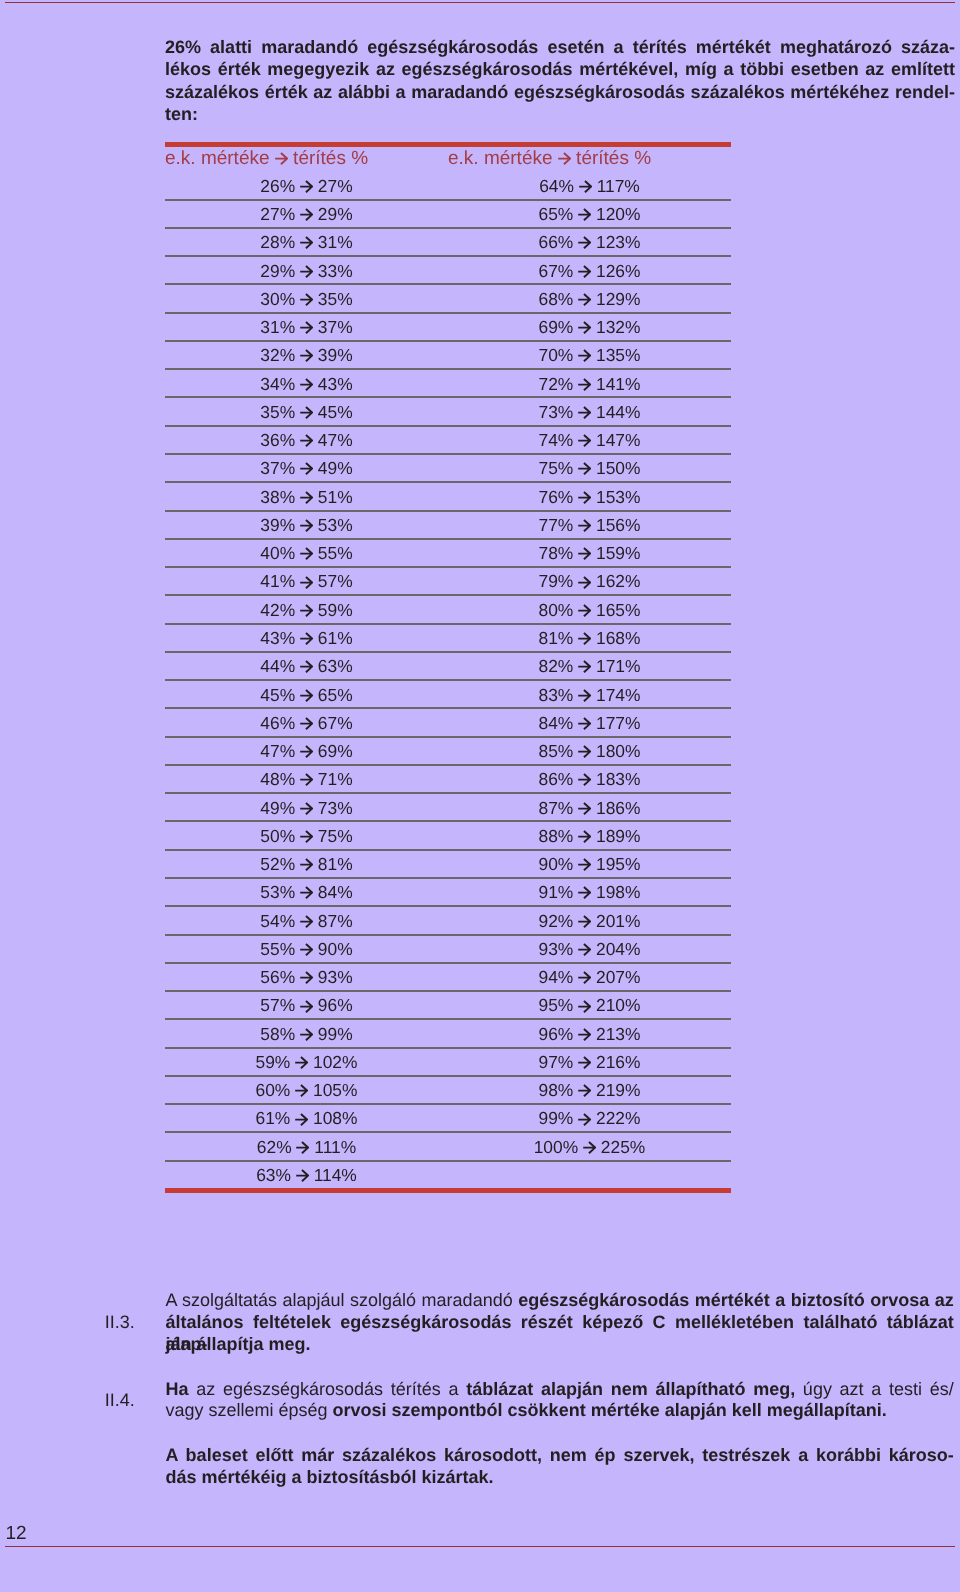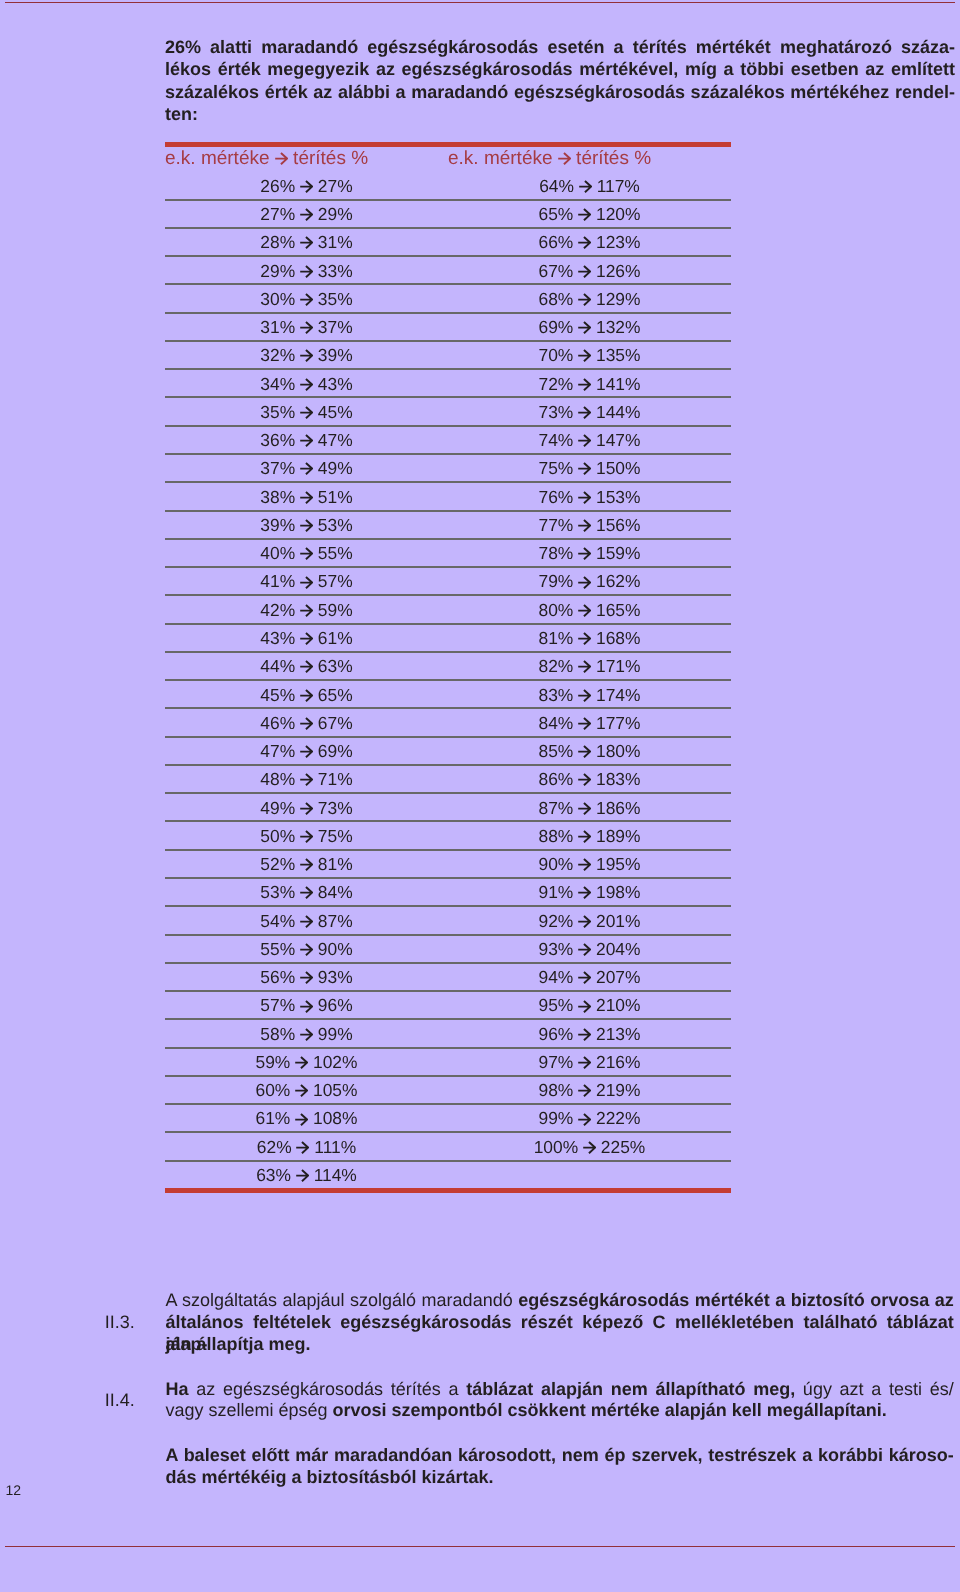--- a/index.html
+++ b/index.html
@@ -4,21 +4,21 @@
 <style>
   html,body{margin:0;padding:0;}
   :root{--rule:#93303a;--tbar:#c43c33;--hdr:#ab3d43;--divider:#686868;--body:#231f20;}
   body{width:960px;height:1592px;background:#ffffff;
        font-family:"Liberation Sans",sans-serif;color:var(--body);
        -webkit-font-smoothing:antialiased;text-rendering:geometricPrecision;}
   .page{position:relative;width:960px;height:1592px;overflow:hidden;background:#c4b5fd;}
 
   .rule-top{position:absolute;left:5.4px;top:1.6px;width:949.6px;height:1.9px;background:var(--rule);}
   .rule-bottom{position:absolute;left:5.4px;top:1545.6px;width:949.6px;height:1.7px;background:var(--rule);}
-  .pageno{position:absolute;left:5.4px;top:1481px;font-size:14px;line-height:18.4px;}
+  .pageno{position:absolute;left:5.4px;top:1525px;font-size:19px;line-height:18.4px;}
 
   .intro{position:absolute;left:165px;top:36.4px;width:790px;
          font-size:18px;font-weight:bold;}
   .intro .ln{height:22.1px;line-height:22.1px;white-space:nowrap;}
   .intro .ln.j{text-align:justify;text-align-last:justify;white-space:normal;}
 
   .table{position:absolute;left:165px;top:141.5px;width:566px;}
   .tbar{height:5px;background:var(--tbar);width:100%;}
   .tbar.bot{margin-top:-2px;}
   .thead{display:flex;height:25.6px;align-items:center;}
@@ -406,21 +406,21 @@
       <div class="clause" style="margin-top: 23px;">
         <div class="num">II.4.</div>
         <div class="body">
           <div class="ln j"><b>Ha</b><span> az egészségkárosodás térítés a </span><b>táblázat alapján nem állapítható meg,</b><span> úgy azt a testi és/</span></div>
           <div class="ln"><span>vagy szellemi épség </span><b>orvosi szempontból csökkent mértéke alapján kell megállapítani.</b></div>
         </div>
       </div>
       <div class="clause" style="margin-top: 22.8px;">
         <div class="num"></div>
         <div class="body">
-          <div class="ln j"><b>A baleset előtt már maradandóan károsodott, nem ép szervek, testrészek a korábbi károso-</b></div>
+          <div class="ln j"><b>A baleset előtt már százalékos károsodott, nem ép szervek, testrészek a korábbi károso-</b></div>
           <div class="ln"><b>dás mértékéig a biztosításból kizártak.</b></div>
         </div>
       </div>
     </div>
 
   <div class="rule-bottom"></div>
   <div class="pageno">12</div>
 
 </div>
 

